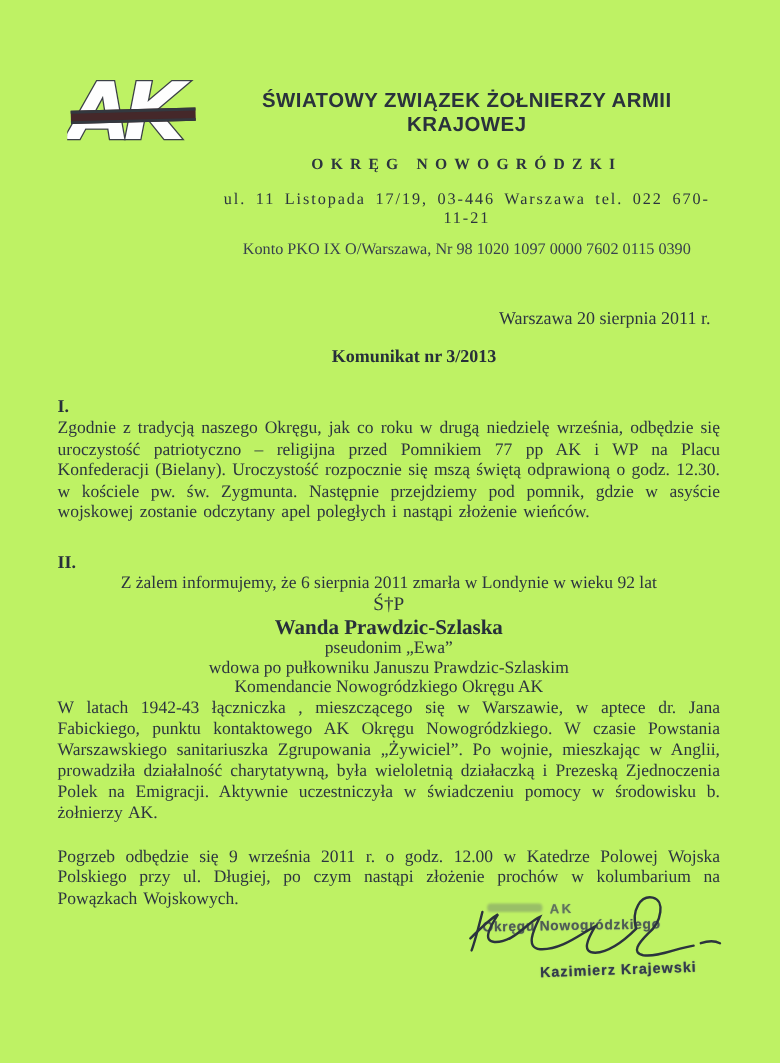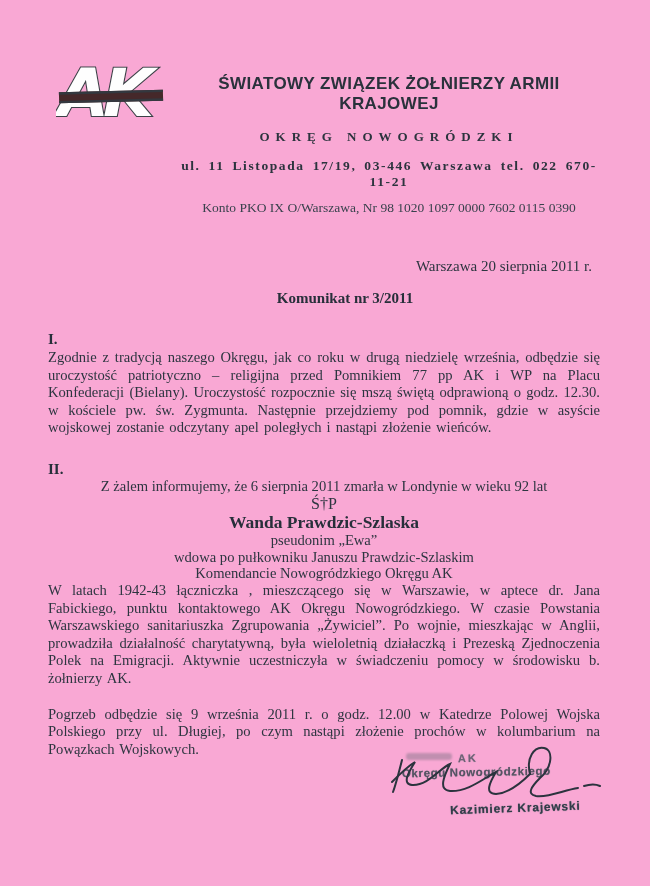--- a/index.html
+++ b/index.html
@@ -1,40 +1,40 @@
 <!DOCTYPE html>
 <html lang="pl"><head>
 <meta charset="utf-8">
 <style>
   html,body{margin:0;padding:0;background:#e9e9e9;}
   .page{
     position:relative;
     width:650px;height:886px;
     margin:0 auto;
-    background:#f9a8d4;
+    background:#bef264;
     font-family:"Liberation Serif", serif;
     color:#2d3540;
     overflow:hidden;
     box-sizing:border-box;
   }
   
   .header{display:flex;align-items:flex-start;padding-top:50px;}
   .logo-wrap{width:120px;margin-left:56px;flex:none;}
   .header-text{flex:1;text-align:center;padding-right:48px;}
   .org-name{
     font-family:"Liberation Sans", sans-serif;
     font-weight:bold;font-size:17px;letter-spacing:.4px;
     color:#2a323c;margin-top:24px;
   }
   .district{
     margin-top:15px;font-weight:bold;font-size:13px;
     letter-spacing:6px;color:#2c343e;text-align:center;
   }
   .address{
-    margin-top:13px;font-weight:bold;font-size:13.5px;
+    margin-top:13px;font-weight:normal;font-size:13.5px;
     letter-spacing:1.6px;word-spacing:3px;color:#2c343e;
   }
   .account{margin-top:10px;font-size:13.5px;color:#39424d;}
   
   .dateline{
     text-align:right;padding-right:58px;margin-top:42px;
     font-size:15px;color:#2d3540;
   }
   .doc-title{
     text-align:center;margin-top:14px;padding-left:40px;
@@ -98,21 +98,21 @@
       <div class="org-name">ŚWIATOWY ZWIĄZEK ŻOŁNIERZY ARMII KRAJOWEJ</div>
       <div class="district">OKRĘG NOWOGRÓDZKI</div>
       <div class="address">ul. 11 Listopada 17/19, 03-446 Warszawa tel. 022 670-11-21</div>
       <div class="account">Konto PKO IX O/Warszawa, Nr 98 1020 1097 0000 7602 0115 0390</div>
     </div>
   </div>
 
   <div class="dateline">Warszawa 20 sierpnia 2011 r.</div>
 
   <div class="doc-title">
-    <div>Komunikat nr 3/2011</div>
+    <div>Komunikat nr 3/2013</div>
   </div>
 
   <div class="content">
 
     <div class="sec-heading">I.</div>
     <div class="para">Zgodnie z tradycją naszego Okręgu, jak co roku w drugą niedzielę września, odbędzie się uroczystość patriotyczno – religijna przed Pomnikiem 77 pp AK i WP na Placu Konfederacji (Bielany). Uroczystość rozpocznie się mszą świętą odprawioną o godz. 12.30. w kościele pw. św. Zygmunta. Następnie przejdziemy pod pomnik, gdzie w asyście wojskowej zostanie odczytany apel poległych i nastąpi złożenie wieńców.</div>
 
     <div class="sec-heading">II.</div>
     <div class="center-line">Z żalem informujemy, że 6 sierpnia 2011 zmarła w Londynie w wieku 92 lat</div>
     <div class="center-line sp">Ś†P</div>

